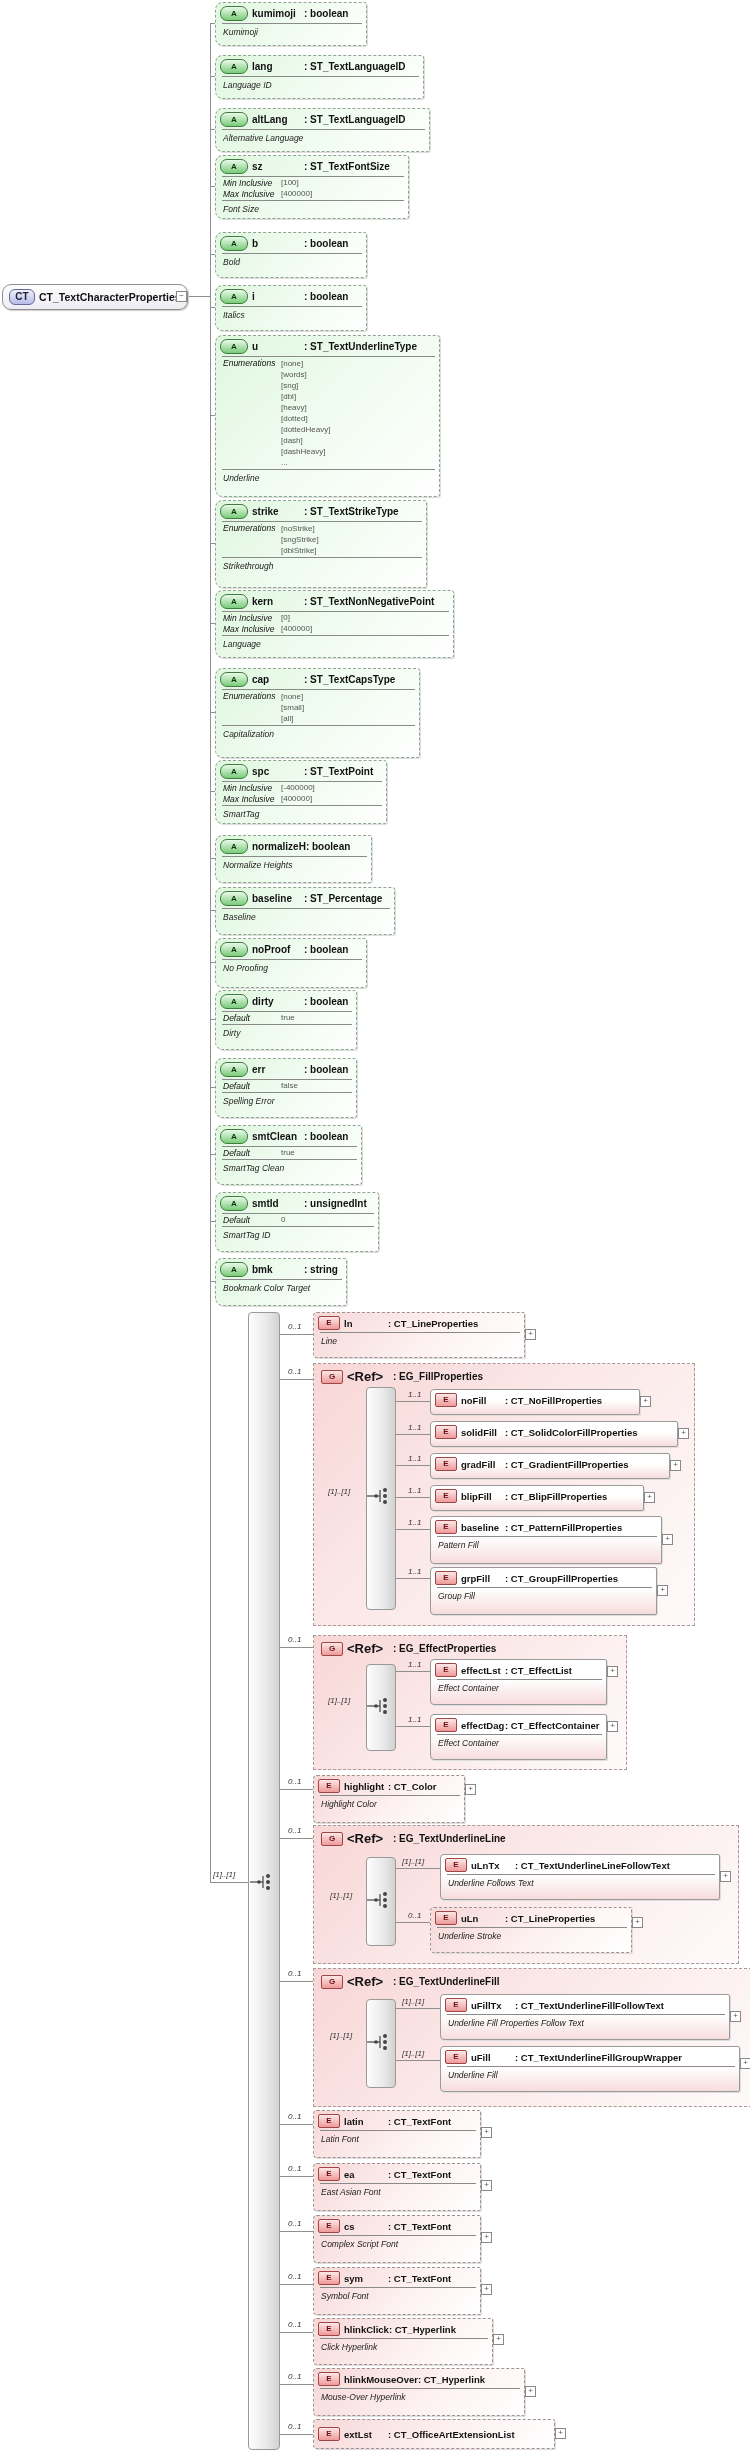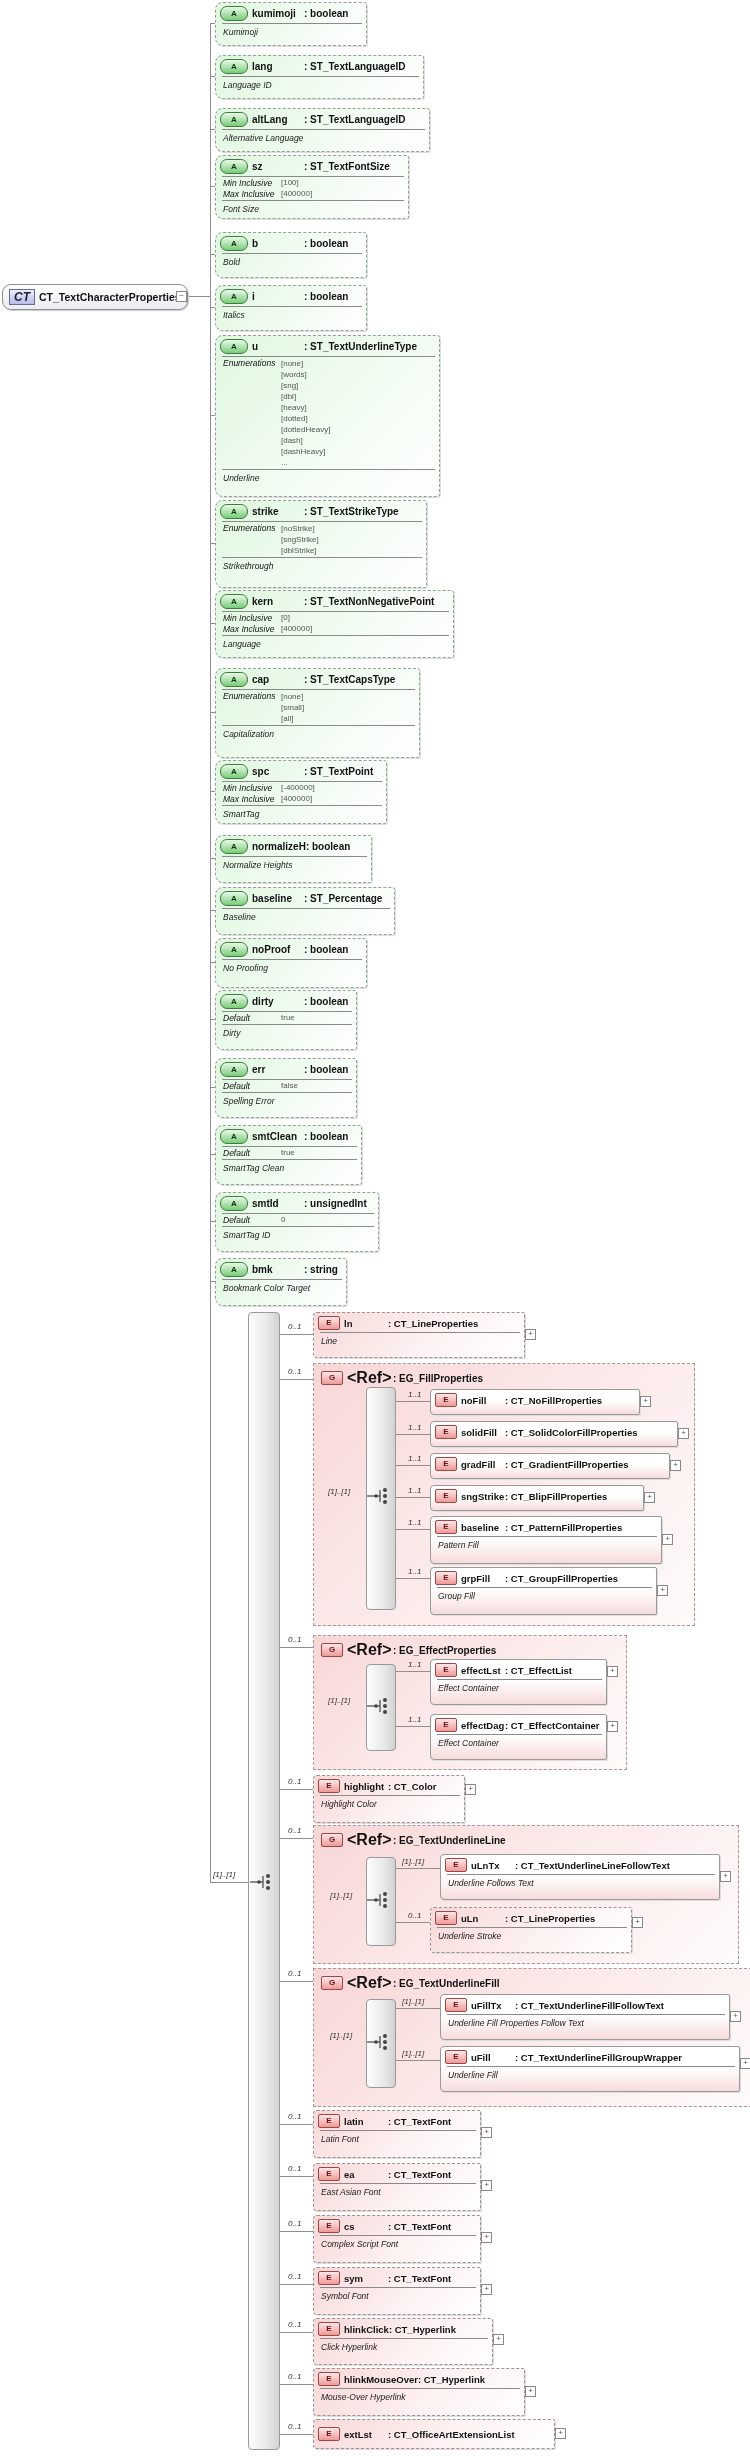--- a/index.html
+++ b/index.html
@@ -19,41 +19,41 @@
   .facet{display:flex;padding:1px 6px 0 7px;white-space:nowrap;}
   .flab{font-size:8.5px;font-style:italic;color:#111;min-width:58px;}
   .fval{font-size:8px;color:#555;}
   .pre{white-space:pre-line;line-height:11px;}
   
   .bdg{display:inline-block;text-align:center;font-weight:bold;margin-right:4px;flex:0 0 auto;}
   .bdg.a{width:26px;height:13px;line-height:13px;font-size:8px;color:#103310;
          background:linear-gradient(180deg,#eafaea,#79cc79);border:1px solid #3f7a3f;border-radius:7px;}
   .bdg.e,.bdg.g{width:20px;height:12px;line-height:12px;font-size:8px;color:#6b1010;
          background:linear-gradient(180deg,#fce8e8,#ee9a9a);border:1px solid #a04545;border-radius:2px;}
-  .bdg.ct{width:24px;height:14px;line-height:14px;font-size:12px;color:#223;
-         background:linear-gradient(180deg,#eef0fc,#b8bce8);border:1px solid #666a99;border-radius:0;font-style:italic;}
+  .bdg.ct{width:24px;height:14px;line-height:14px;font-size:10px;color:#223;
+         background:linear-gradient(180deg,#eef0fc,#b8bce8);border:1px solid #666a99;border-radius:6px;}
   
   .rootbox{position:absolute;border:1px solid #909090;border-radius:9px;
          background:linear-gradient(180deg,#ffffff,#ececf2);display:flex;align-items:center;
          padding:0 6px;box-shadow:1px 1px 1px #ccc;}
   .rootnm{font-size:10.5px;font-weight:bold;color:#111;white-space:nowrap;}
   
   .ebox{position:absolute;border:1px dashed #a09090;border-radius:4px 2px 2px 4px;
         background:linear-gradient(135deg,#f7d8d8 0%,#fdf1f1 55%,#ffffff 100%);
         box-shadow:1px 1px 0 #ddd;overflow:hidden;}
   .ebox.req{border-style:solid;border-color:#9a9a9a;
         background:linear-gradient(180deg,#ffffff 45%,#f7dcdc 100%);}
   .ebox .nm{font-size:9.5px;font-weight:bold;color:#111;min-width:44px;}
   .ebox .tp{font-size:9.5px;font-weight:bold;color:#111;}
   .ebox .trow{height:16px;}
   
   .gbox{position:absolute;border:1px dashed #a89898;
         background:linear-gradient(135deg,#f8d6d6 0%,#fbe7e7 40%,#fefafa 100%);}
   .ghead{display:flex;align-items:center;padding:5px 0 0 7px;white-space:nowrap;}
-  .gref{font-size:16px;font-weight:bold;color:#111;min-width:46px;}
+  .gref{font-size:13px;font-weight:bold;color:#111;min-width:46px;}
   .gtp{font-size:10px;font-weight:bold;color:#111;}
   
   .bar{position:absolute;border:1px solid #999;border-radius:4px;
        background:linear-gradient(90deg,#fdfdfd,#e9e9e9 60%,#d2d2d2);}
   
   .crd{position:absolute;font-size:8px;font-style:italic;color:#333;white-space:nowrap;}
   
   .plus{position:absolute;width:9px;height:9px;border:1px solid #888;background:#fff;
         font-size:8px;line-height:8px;text-align:center;color:#555;}
   .glyph{position:absolute;}
@@ -425,21 +425,21 @@
 <div class="ebox req" style="left:430px;top:1453px;width:238px;height:24px">
   <div class="trow">
       <span class="bdg e">E</span>
       <span class="nm">gradFill</span>
       <span class="tp">: CT_GradientFillProperties</span>
     </div>
 </div>
 <div class="ebox req" style="left:430px;top:1485px;width:212px;height:24px">
   <div class="trow">
       <span class="bdg e">E</span>
-      <span class="nm">sngStrike</span>
+      <span class="nm">blipFill</span>
       <span class="tp">: CT_BlipFillProperties</span>
     </div>
 </div>
 <div class="ebox req" style="left:430px;top:1516px;width:230px;height:46px">
   <div class="trow">
       <span class="bdg e">E</span>
       <span class="nm">baseline</span>
       <span class="tp">: CT_PatternFillProperties</span>
     </div>
   <div class="sep"></div>

